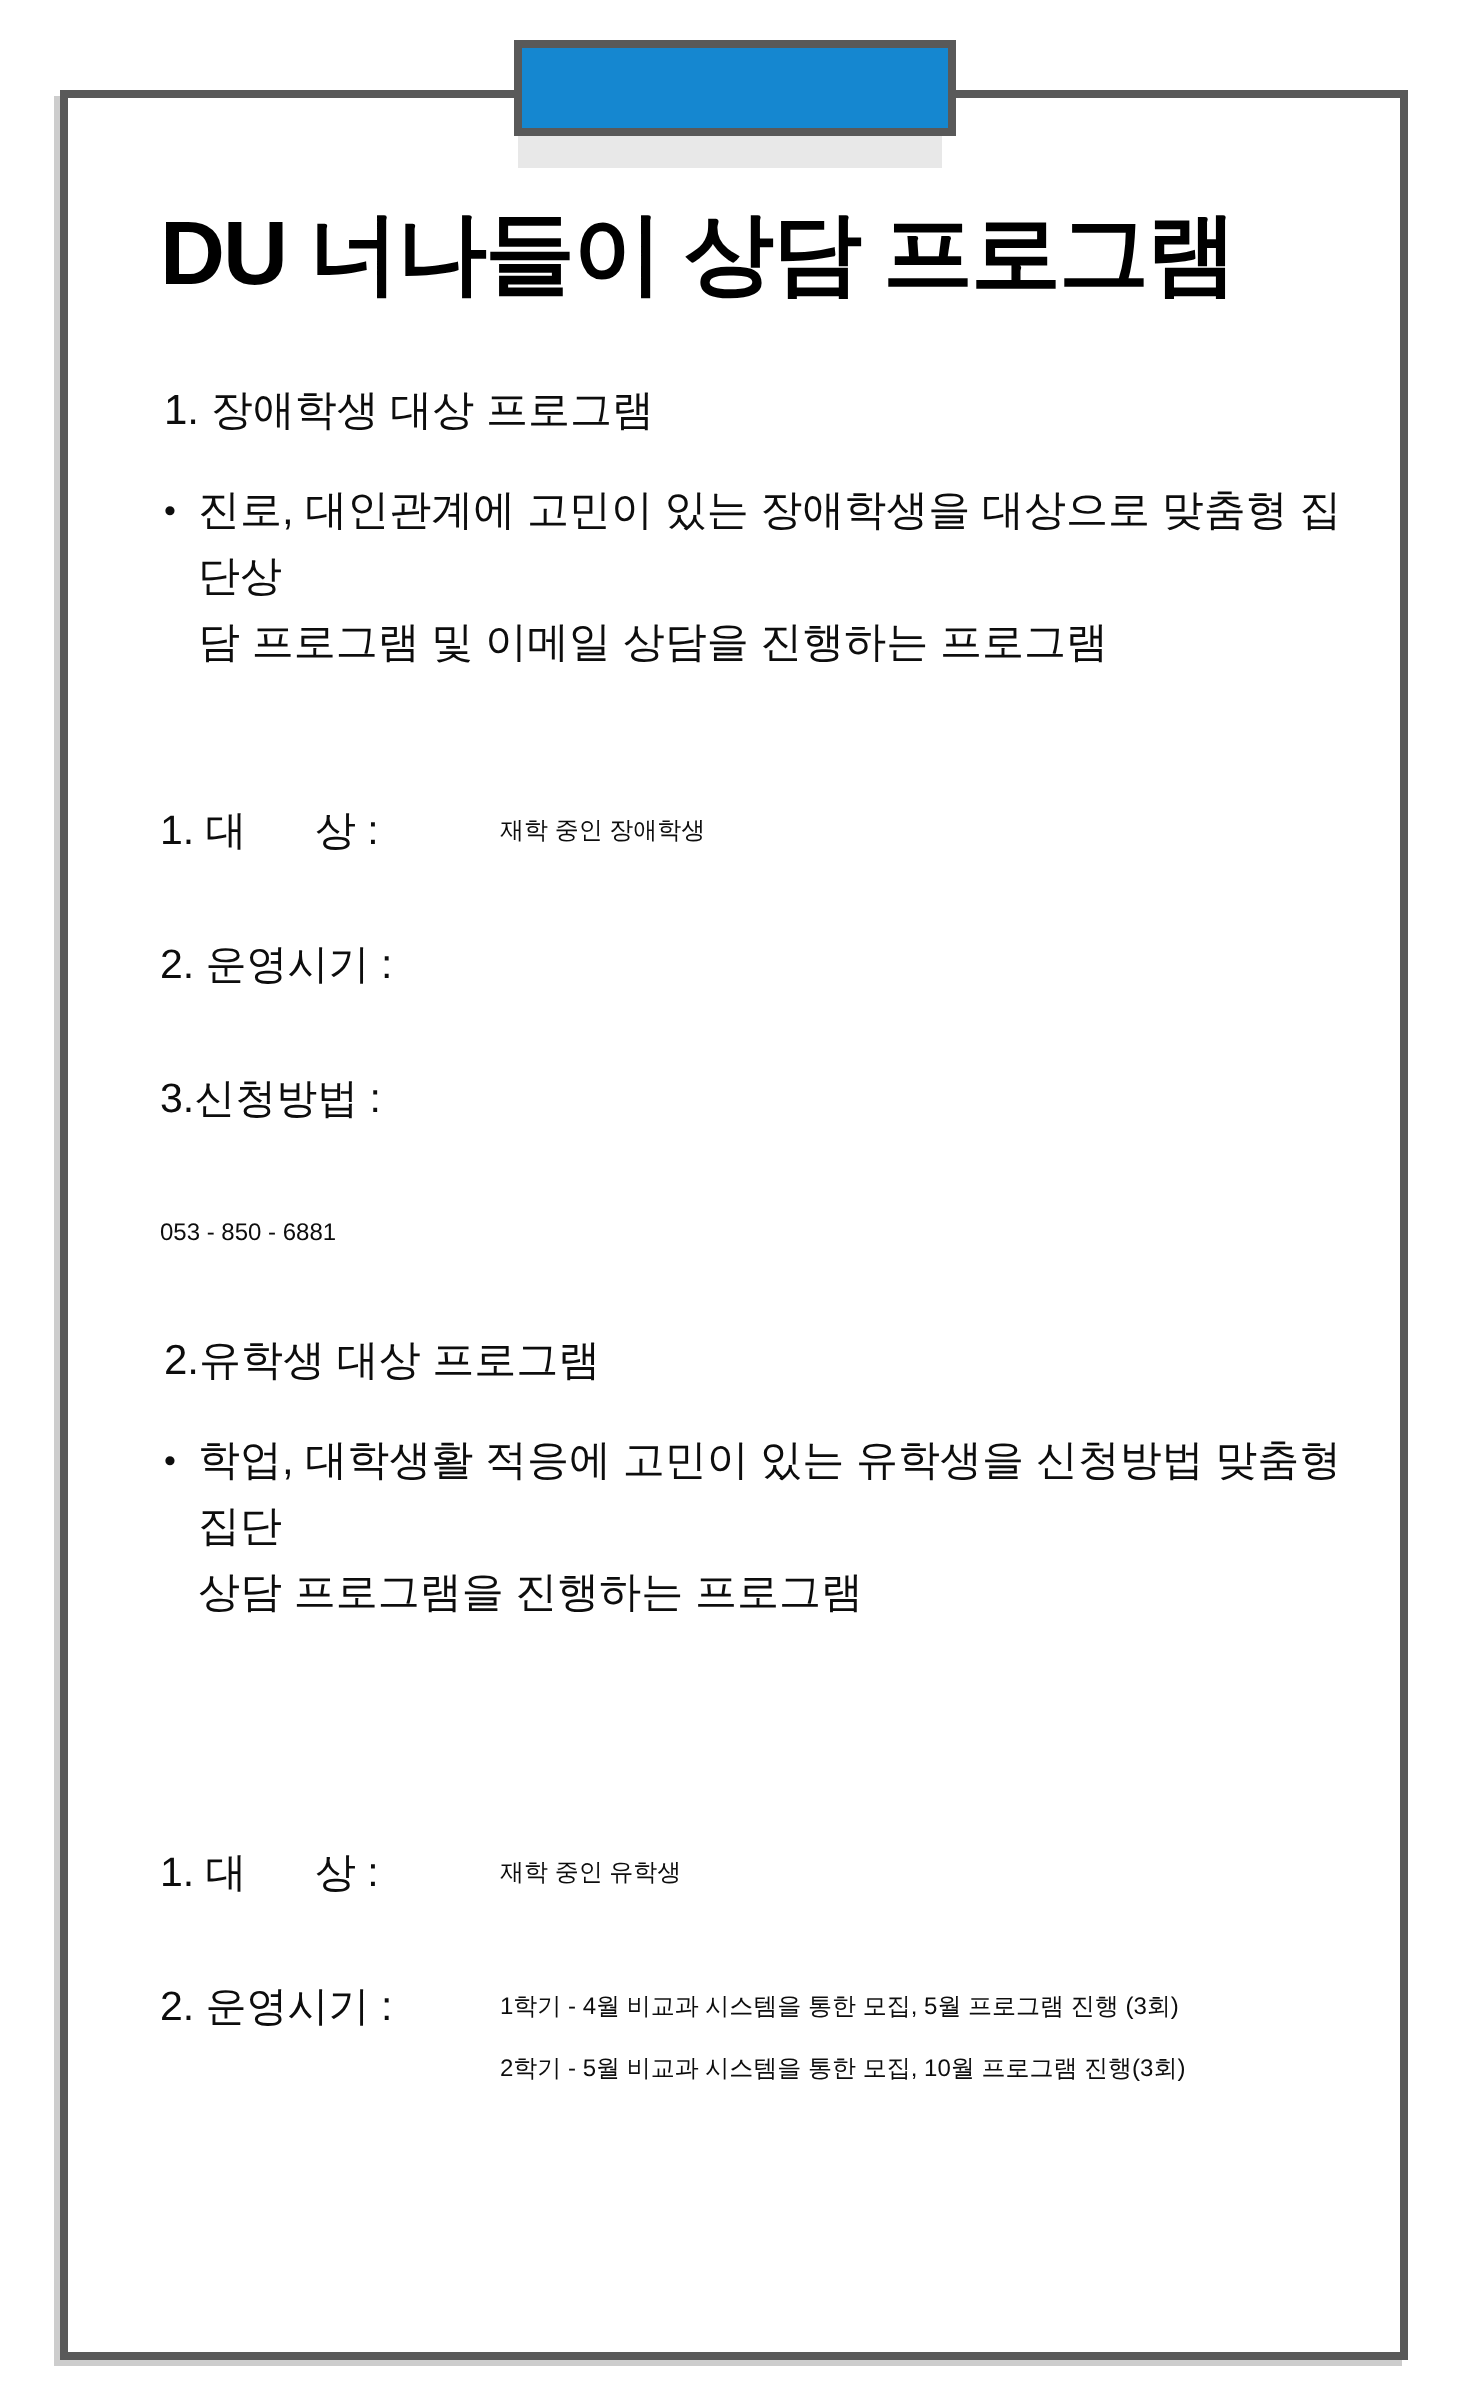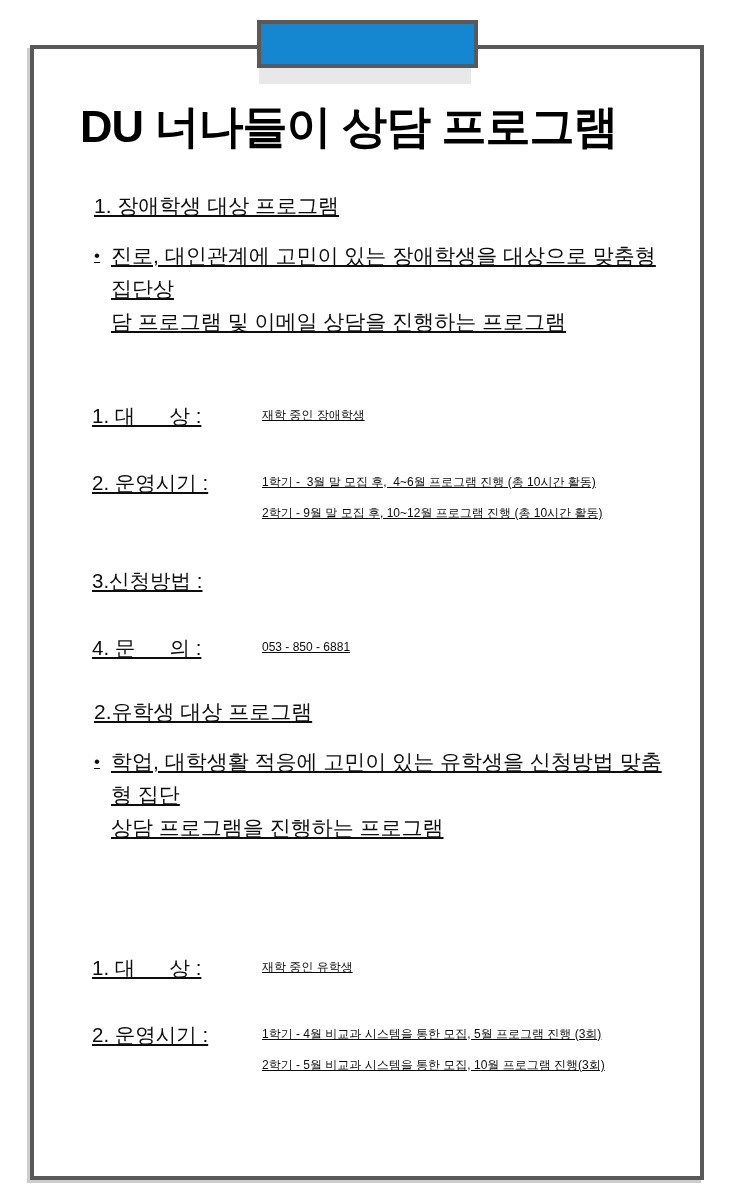--- a/index.html
+++ b/index.html
@@ -26,21 +26,21 @@
   .board{
     position:absolute;left:30px;top:45px;width:674px;height:1135px;
     background:#ffffff;border:4px solid var(--border-gray);z-index:1;
     box-shadow:-3px 3px 0 rgba(89,89,89,0.30);
   }
   .content{padding:52px 22px 0 46px;}
   .title{
     font-size:45px;font-weight:800;letter-spacing:-1px;color:#000;
     line-height:1.15;margin:0 0 40px 0;white-space:nowrap;
   }
-  .section{margin:12px;text-decoration:underline;}
+  .section{margin:0;}
   .section + .section{margin-top:36px;}
   .sec-heading{
     font-size:21px;font-weight:400;margin:0 0 20px 2px;line-height:26px;
     white-space:pre;
   }
   .bullet-row{
     display:flex;align-items:flex-start;margin:0 0 62px 2px;
     font-size:21px;line-height:33px;
   }
   .bullet-row.gap-lg{margin-bottom:108px;}
@@ -73,28 +73,25 @@
         <span class="bullet-text">진로, 대인관계에 고민이 있는 장애학생을 대상으로 맞춤형 집단상
 담 프로그램 및 이메일 상담을 진행하는 프로그램</span>
       </div>
       <div class="items">
         <div class="item">
           <span class="item-label">1. 대      상 :</span>
           <span class="item-value">재학 중인 장애학생</span>
         </div>
         <div class="item">
           <span class="item-label">2. 운영시기 :</span>
-          <span class="item-value">1학기 -  3월 말 모집 후,  4~6월 프로그램 진행 (총 10시간 활동)
-2학기 - 9월 말 모집 후, 10~12월 프로그램 진행 (총 10시간 활동)</span>
         </div>
         <div class="item">
           <span class="item-label">3.신청방법 :</span>
         </div>
         <div class="item">
-          <span class="item-label">4. 문      의 :</span>
           <span class="item-value">053 - 850 - 6881</span>
         </div>
       </div>
     </div>
 
     <div class="section">
       <div class="sec-heading">2.유학생 대상 프로그램</div>
       <div class="bullet-row gap-lg">
         <span class="bullet-dot">•</span>
         <span class="bullet-text">학업, 대학생활 적응에 고민이 있는 유학생을 신청방법 맞춤형 집단

